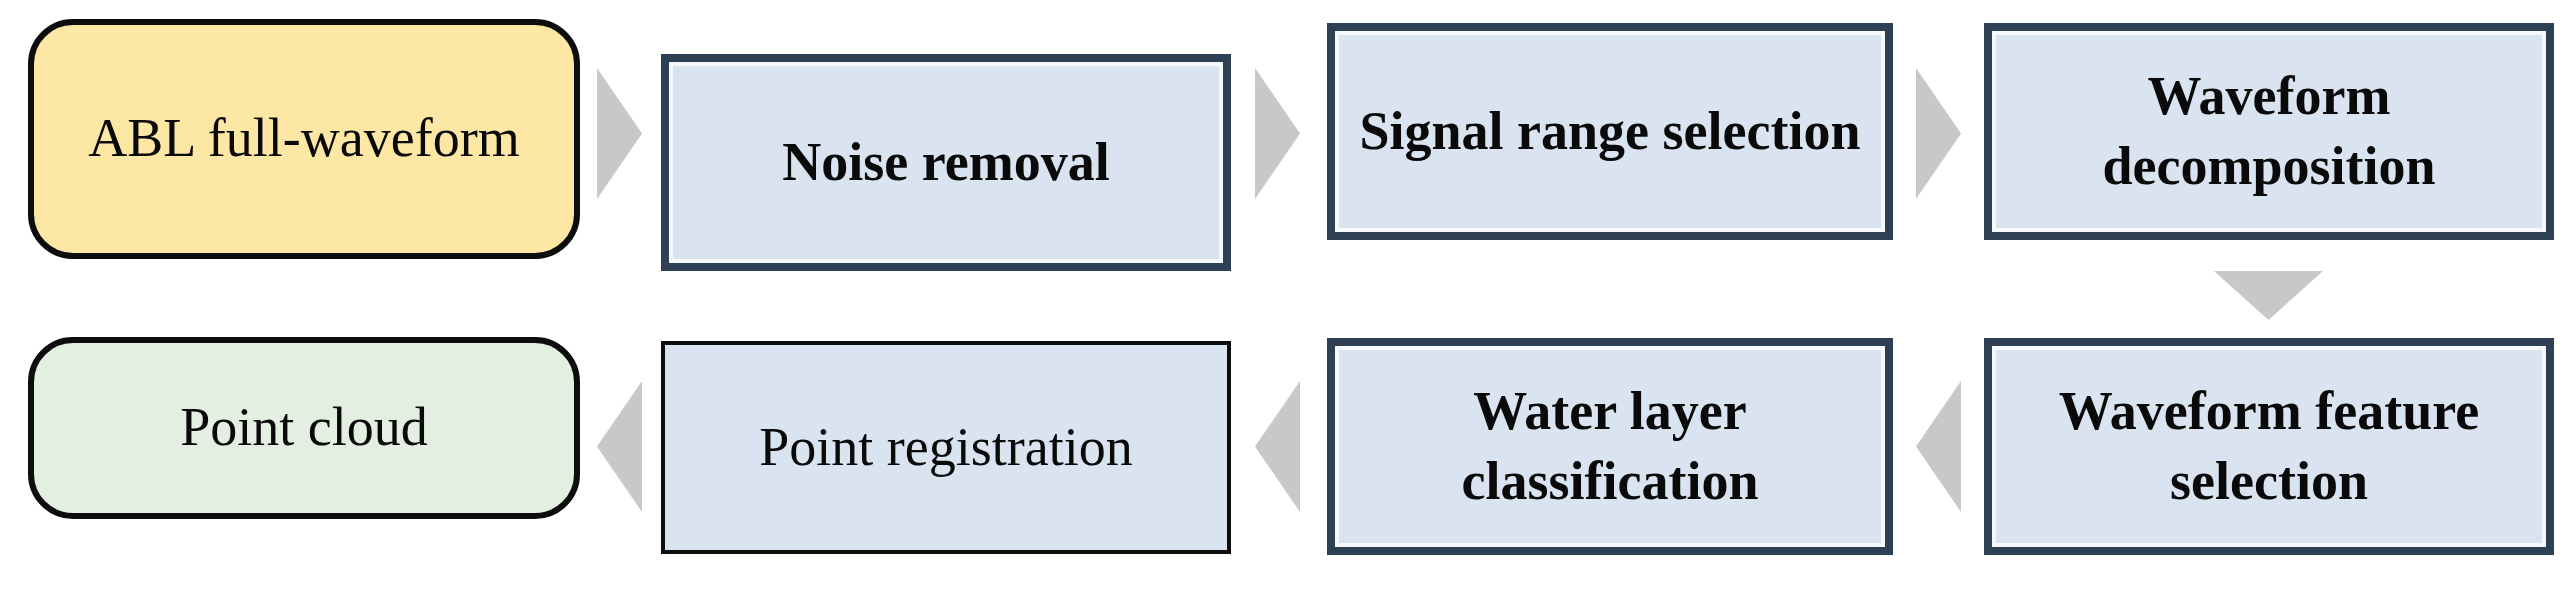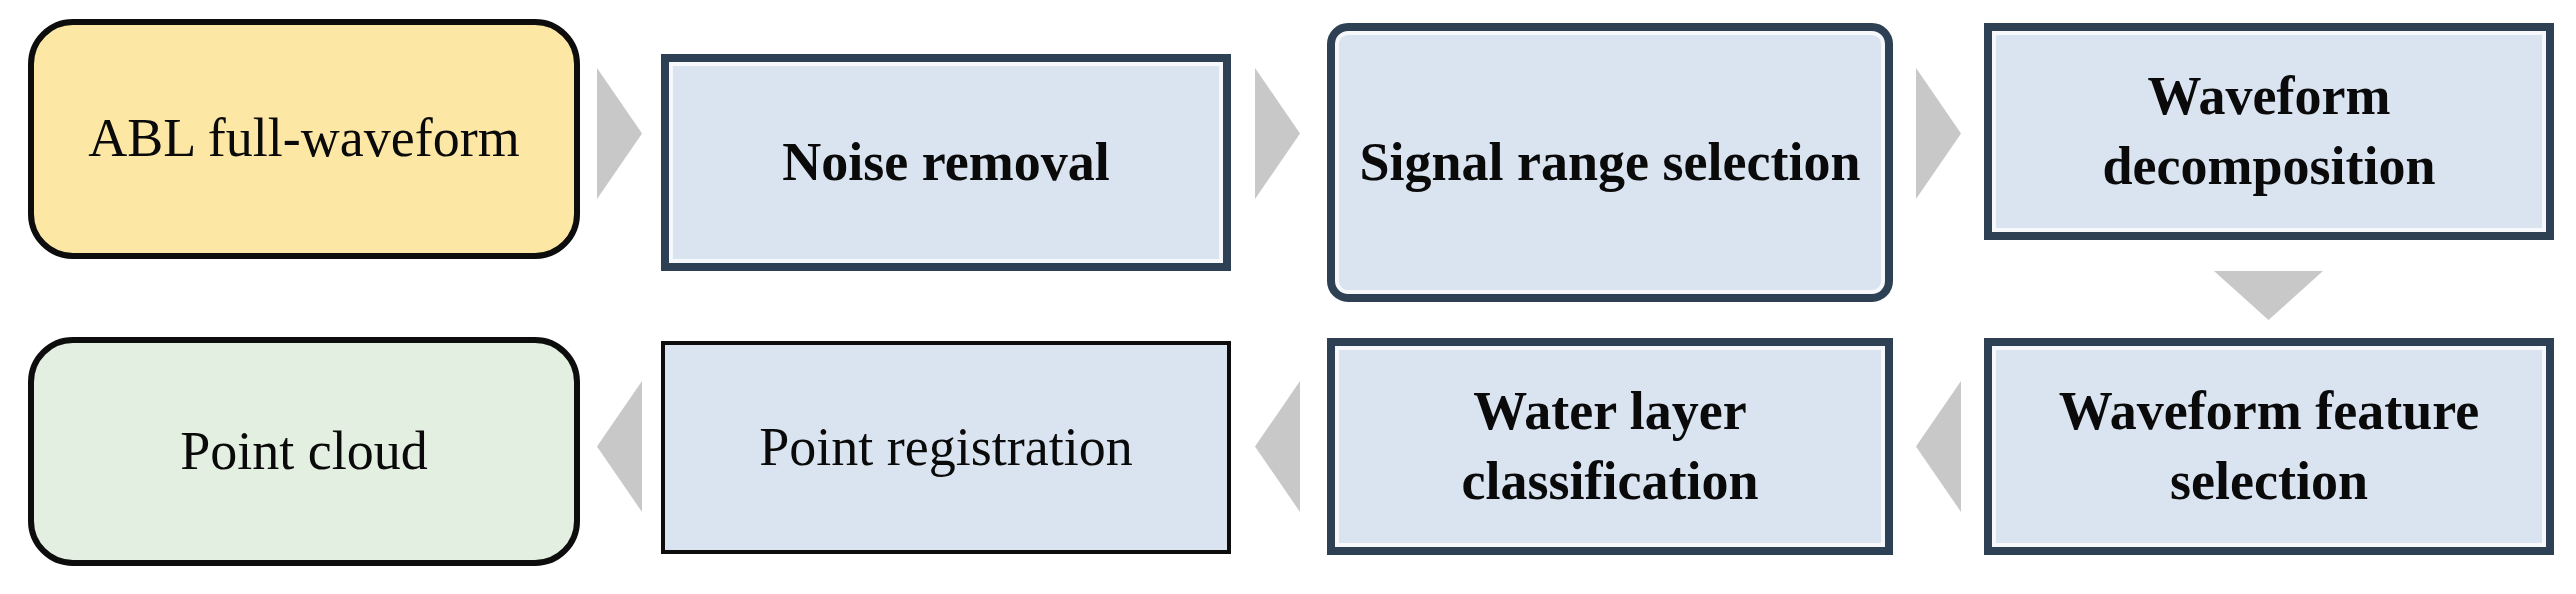--- a/index.html
+++ b/index.html
@@ -48,26 +48,26 @@
     border: 6.2px solid var(--plain-border);
     border-radius: 45px;
     font-weight: normal;
   }
   .terminal.input  { background: var(--input-fill); }
   .terminal.output { background: var(--output-fill); }
 
   
   #n-abl      { left: 28px;   top: 19px;  width: 552px; height: 240px; }
   #n-noise    { left: 661px;  top: 23px;  width: 570px; height: 217px; margin-top: 31px; }
-  #n-signal   { left: 1327px; top: 23px;  width: 566px; height: 279px; border-radius: 21px; }
+  #n-signal   { left: 1327px; top: 23px;  width: 566px; height: 217px; }
   #n-decomp   { left: 1984px; top: 23px;  width: 570px; height: 217px; }
   #n-feature  { left: 1984px; top: 338px; width: 570px; height: 217px; }
   #n-water    { left: 1327px; top: 338px; width: 566px; height: 217px; }
   #n-register { left: 661px;  top: 341px; width: 570px; height: 213px; }
-  #n-cloud    { left: 28px;   top: 337px; width: 552px; height: 229px; }
+  #n-cloud    { left: 28px;   top: 337px; width: 552px; height: 182px; }
 
   
   .arrow {
     position: absolute;
     background: var(--arrow);
     filter: drop-shadow(1.5px 1.5px 0.8px rgba(0,0,0,0.15));
   }
   .arrow.right { width: 45px;  height: 131px; clip-path: polygon(0 0, 100% 50%, 0 100%); }
   .arrow.left  { width: 45px;  height: 131px; clip-path: polygon(100% 0, 0 50%, 100% 100%); }
   .arrow.down  { width: 109px; height: 49px;  clip-path: polygon(0 0, 100% 0, 50% 100%); }

